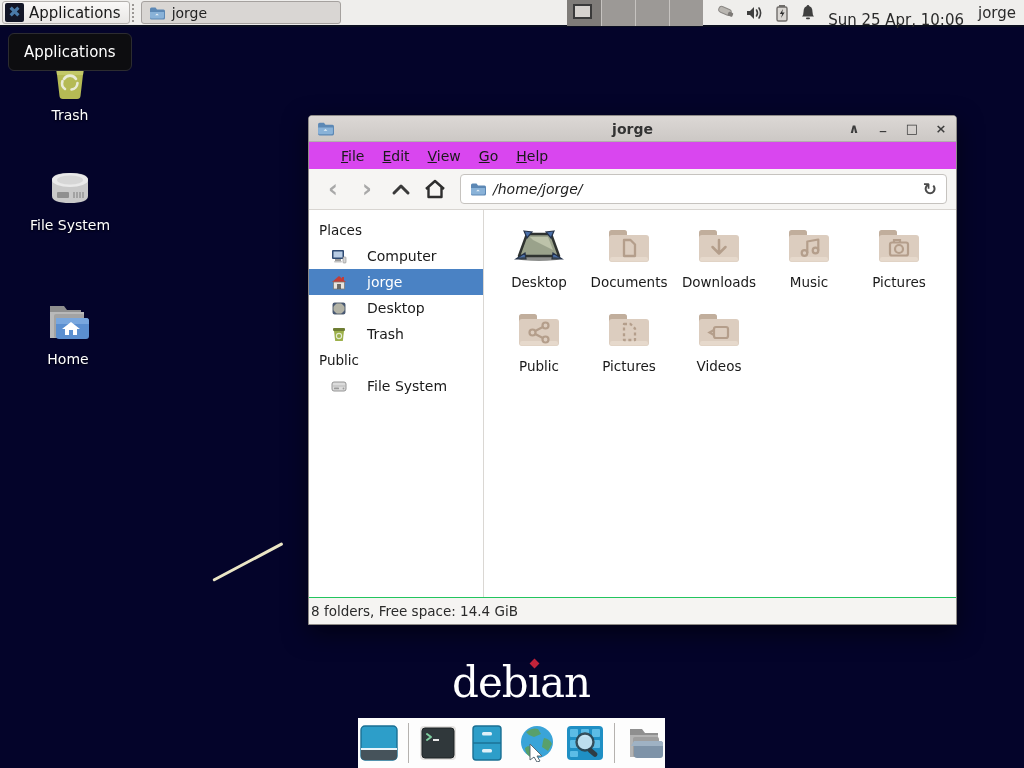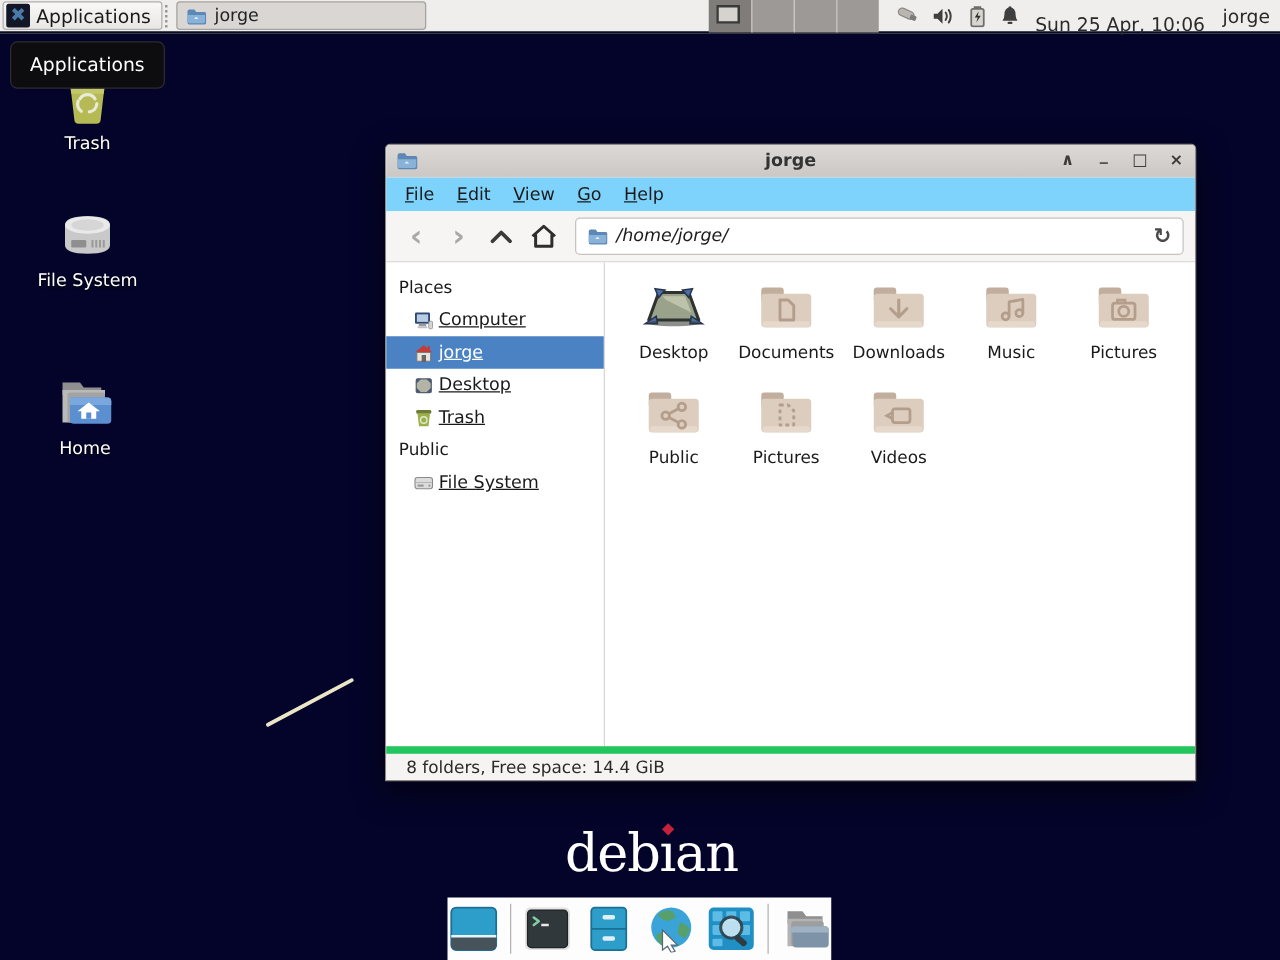--- a/index.html
+++ b/index.html
@@ -55,51 +55,51 @@
            display:flex; flex-direction:column; }
   .titlebar { height:26px; background:linear-gradient(#dcd8d5,#ccc8c5);
            border-bottom:1px solid #b3afac; border-radius:3px 3px 0 0;
            display:flex; align-items:center; padding:0 8px; position:relative; }
   .titlebar .title { position:absolute; left:0; right:0; text-align:center;
            font-size:14px; font-weight:bold; color:#333; }
   .win-controls { margin-left:auto; display:flex; gap:15px; z-index:2; }
   .win-btn { font-size:13px; font-weight:bold; color:#3c3c3c; width:14px; text-align:center;
            line-height:24px; }
   .win-btn.min { line-height:16px; }
-  .menubar { height:27px; background:#7dd3fc; display:flex; align-items:center;
-           padding-left:6px; }
+  .menubar { height:27px; background:#d946ef; display:flex; align-items:center;
+           padding-left:23px; }
   .menu-item { font-size:14px; color:#1a1a1a; padding:4px 9px; }
   .menu-item .mn { text-decoration:underline; }
   .toolbar { height:41px; background:#f6f5f3; border-bottom:1px solid #d8d5d1;
            display:flex; align-items:center; padding:0 9px; gap:4px; }
   .nav-btn { width:30px; height:30px; display:flex; align-items:center; justify-content:center; }
   .nav-glyph { font-size:24px; line-height:1; color:#3a3a3a; font-weight:bold; }
   .nav-glyph.disabled { color:#a8a8a8; }
   .path-entry { flex:1; height:30px; margin-left:6px; background:#fff;
            border:1px solid #c6c3bf; border-radius:4px;
            display:flex; align-items:center; gap:7px; padding:0 9px;font-style:italic; }
   .path-entry .path-text { font-size:14px; color:#1c1c1c; flex:1; }
   .reload-glyph { font-size:17px; color:#4a4a4a; font-weight:bold; }
 
   .content { flex:1; display:flex; min-height:0; }
   .sidebar { width:175px; background:#fff; border-right:1px solid #dad7d3;
            padding-top:7px; }
   .side-header { font-size:13.5px; font-weight:normal; color:#1a1a1a; padding:5px 0 5px 10px; }
-  .side-item { height:26px; display:flex; align-items:center; gap:4px; padding-left:22px;
-           font-size:14px; color:#1a1a1a;text-decoration:underline; }
+  .side-item { height:26px; display:flex; align-items:center; gap:20px; padding-left:22px;
+           font-size:14px; color:#1a1a1a; }
   .side-item.selected { background:#4a82c4; color:#fff; }
   .side-item svg { flex:0 0 auto; }
 
   .filepane { flex:1; background:#fff; padding:12px 0 0 10px;
            display:flex; flex-wrap:wrap; align-content:flex-start; }
   .file-item { width:90px; margin-bottom:16px; display:flex; flex-direction:column; align-items:center; }
   .file-item .label { margin-top:4px; font-size:13.5px; color:#1a1a1a; }
 
-  .statusbar { height:27px; background:#f5f4f2; border-top:6px solid #22c55e;
-           display:flex; align-items:center; padding-left:16px;
+  .statusbar { height:27px; background:#f5f4f2; border-top:1px solid #22c55e;
+           display:flex; align-items:center; padding-left:2px;
            font-size:13.5px; color:#2a2a2a; }
 
   
   .debian-logo { position:absolute; left:452px; top:658px; z-index:5;
            font-family:"DejaVu Serif","Liberation Serif",serif;
            font-size:42px; color:#fff; letter-spacing:-1px; display:flex; }
   .debian-logo .i-wrap { position:relative; }
   .debian-logo .i-dot { position:absolute; left:3px; top:2px; width:7px; height:7px;
            background:#c2233a; transform:rotate(45deg); }
 

